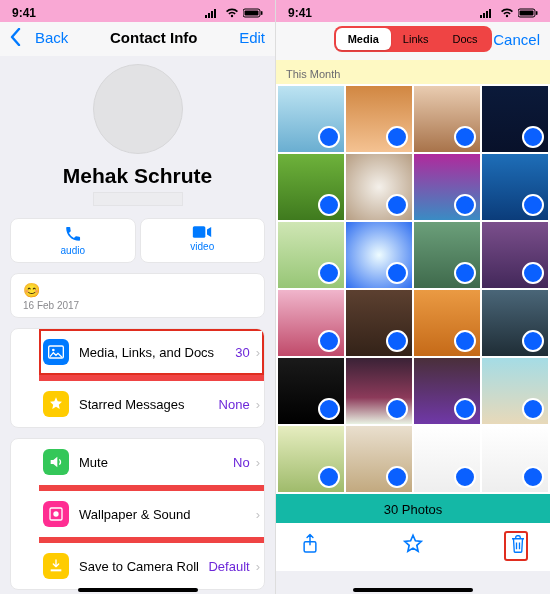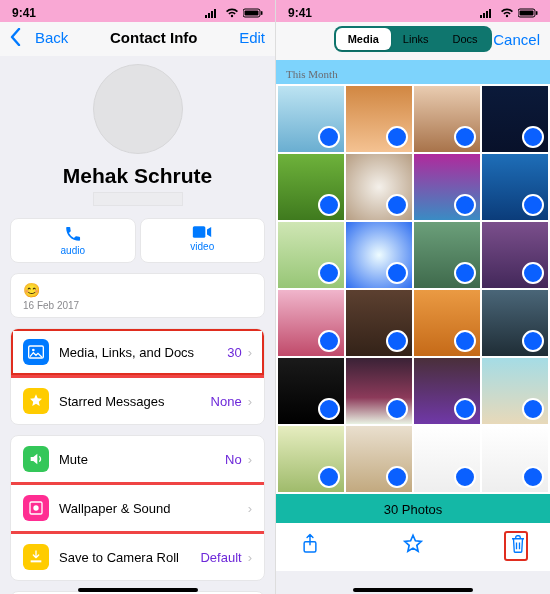--- a/index.html
+++ b/index.html
@@ -14,36 +14,36 @@
   .nav-btn { color: #007aff; font-size: 15px; }
   .content { flex: 1; overflow: auto; }
   .contact-block { text-align: center; padding: 8px 16px 12px; }
   .avatar-circle { width: 90px; height: 90px; border-radius: 50%; background: #e2e2e4; border: 1px solid #d6d6d8; margin: 0 auto 10px; }
   .contact-name { font-size: 21px; font-weight: 700; }
   .contact-sub { height: 14px; width: 90px; margin: 4px auto 0; background: #ececef; border: 1px solid #e3e3e6; }
   .action-row { display: flex; gap: 4px; padding: 0 10px 10px; }
   .action-btn { flex: 1; background: #fff; border: 1px solid #e6e6e8; border-radius: 8px; padding: 6px 4px; display: flex; flex-direction: column; align-items: center; color: #007aff; }
   .action-btn .lbl { font-size: 10px; margin-top: 2px; }
   .card { background: #fff; border-radius: 8px; margin: 0 10px 10px; overflow: hidden; border: 1px solid #e6e6e8; }
-  .row { display: flex; align-items: center; padding: 10px 12px; font-size: 13px; }
-  .row + .row { border-top: 3px solid #ef4444; }
+  .row { display: flex; align-items: center; padding: 10px 4px; font-size: 13px; margin-left: 28px; }
+  .row + .row { border-top: 6px solid #ef4444; }
   .row .icon-box { width: 26px; height: 26px; border-radius: 6px; margin-right: 10px; display: flex; align-items: center; justify-content: center; color: #fff; }
   .row .label { flex: 1; }
   .row .value { color: #6d28d9; margin-right: 6px; font-size: 13px; }
   .row .chev { color: #c4c4c6; }
   .emoji-card { padding: 8px 12px 6px; }
   .emoji-date { font-size: 10px; color: #8a8a8e; margin-top: 2px; }
   .hl { outline: 2px solid #e02d1f; outline-offset: -2px; }
 
   
   .nav2 { display: flex; justify-content: space-between; align-items: center; padding: 4px 10px 8px; background: #f7f7f8; }
-  .seg { display: flex; background: #0f766e; border-radius: 8px; padding: 2px; }
+  .seg { display: flex; background: #ef4444; border-radius: 8px; padding: 2px; }
   .seg span { font-size: 11px; padding: 5px 12px; color: #000; border-radius: 6px; }
   .seg span.active { background: #fff; font-weight: 600; box-shadow: 0 1px 2px rgba(0,0,0,0.12); }
-  .section-hdr { font-size: 11px; color: #6b6b70; padding: 8px 10px 4px; background: #7dd3fc; font-family: Liberation Serif, serif; }
+  .section-hdr { font-size: 11px; color: #6b6b70; padding: 8px 10px 4px; background: #fef9c3; }
   .grid { display: grid; grid-template-columns: repeat(4, 1fr); gap: 2px; background: #fff; padding: 2px; }
   .thumb { position: relative; aspect-ratio: 1/1; background: #888; }
   .thumb::after { content: ""; position: absolute; bottom: 4px; right: 4px; width: 18px; height: 18px; border-radius: 50%; background: #0a60ff; border: 2px solid #fff; }
   .t1 { background: linear-gradient(#bce3f2,#6aaed1); }
   .t2 { background: linear-gradient(#d18742,#f4c292); }
   .t3 { background: linear-gradient(#e9ccb1,#a8734a); }
   .t4 { background: linear-gradient(#0b1a3a,#08112a); }
   .t5 { background: linear-gradient(#6eb23b,#3f7a1e); }
   .t6 { background: radial-gradient(#f4f0ea,#b69d82); }
   .t7 { background: linear-gradient(#b02a9c,#3a8cc4); }

